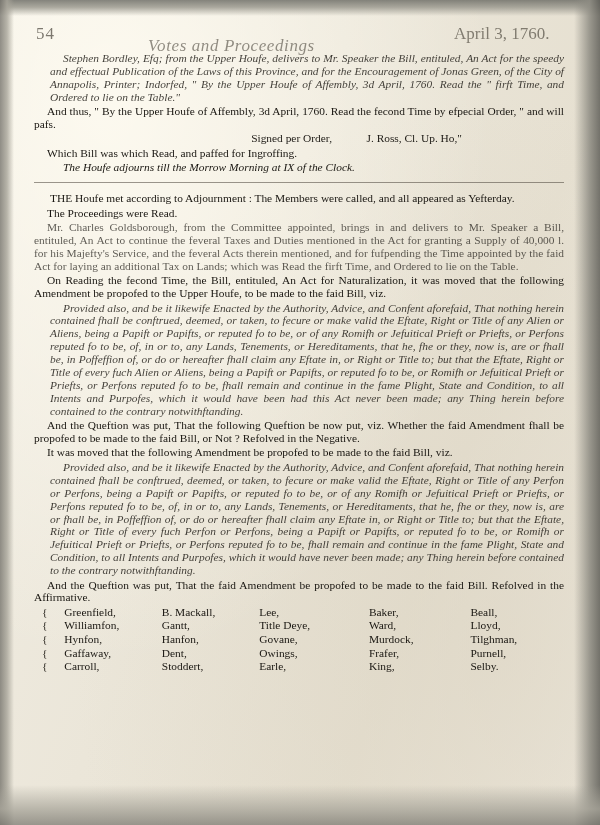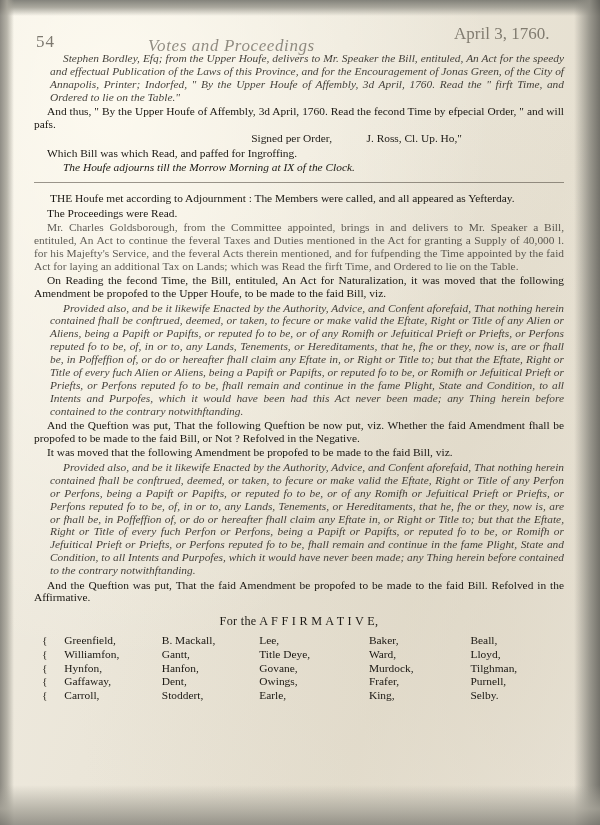--- a/index.html
+++ b/index.html
@@ -54,21 +54,21 @@
     color: #1d1a15;
   }
   .running-head {
     position: relative;
     height: 26px;
     margin-bottom: 2px;
   }
   .folio {
     position: absolute;
     left: 2px;
-    top: 8px;
+    top: 0px;
     font-size: 17px;
     letter-spacing: 1px;
     color: #3a352c;
     opacity: .65;
     font-family: "Liberation Serif", serif;
   }
   .head-title {
     position: absolute;
     left: 86px;
     top: 12px;
@@ -194,21 +194,20 @@
       <p class="ind">The Proceedings were Read.</p>
       <p class="ind fainter">Mr. Charles Goldsborough, from the Committee appointed, brings in and delivers to Mr. Speaker a Bill, entituled, An Act to continue the feveral Taxes and Duties mentioned in the Act for granting a Supply of 40,000 l. for his Majefty's Service, and the feveral Acts therein mentioned, and for fufpending the Time appointed by the faid Act for laying an additional Tax on Lands; which was Read the firft Time, and Ordered to lie on the Table.</p>
       <p class="ind">On Reading the fecond Time, the Bill, entituled, An Act for Naturalization, it was moved that the following Amendment be propofed to the Upper Houfe, to be made to the faid Bill, viz.</p>
       <p class="ind it faint">Provided also, and be it likewife Enacted by the Authority, Advice, and Confent aforefaid, That nothing herein contained fhall be conftrued, deemed, or taken, to fecure or make valid the Eftate, Right or Title of any Alien or Aliens, being a Papift or Papifts, or reputed fo to be, or of any Romifh or Jefuitical Prieft or Priefts, or Perfons reputed fo to be, of, in or to, any Lands, Tenements, or Hereditaments, that he, fhe or they, now is, are or fhall be, in Poffeffion of, or do or hereafter fhall claim any Eftate in, or Right or Title to; but that the Eftate, Right or Title of every fuch Alien or Aliens, being a Papift or Papifts, or reputed fo to be, or Romifh or Jefuitical Prieft or Priefts, or Perfons reputed fo to be, fhall remain and continue in the fame Plight, State and Condition, to all Intents and Purpofes, which it would have been had this Act never been made; any Thing herein before contained to the contrary notwithftanding.</p>
       <p class="ind">And the Queftion was put, That the following Queftion be now put, viz. Whether the faid Amendment fhall be propofed to be made to the faid Bill, or Not ? Refolved in the Negative.</p>
       <p class="ind">It was moved that the following Amendment be propofed to be made to the faid Bill, viz.</p>
       <p class="ind it faint">Provided also, and be it likewife Enacted by the Authority, Advice, and Confent aforefaid, That nothing herein contained fhall be conftrued, deemed, or taken, to fecure or make valid the Eftate, Right or Title of any Perfon or Perfons, being a Papift or Papifts, or reputed fo to be, or of any Romifh or Jefuitical Prieft or Priefts, or Perfons reputed fo to be, of, in or to, any Lands, Tenements, or Hereditaments, that he, fhe or they, now is, are or fhall be, in Poffeffion of, or do or hereafter fhall claim any Eftate in, or Right or Title to; but that the Eftate, Right or Title of every fuch Perfon or Perfons, being a Papift or Papifts, or reputed fo to be, or Romifh or Jefuitical Prieft or Priefts, or Perfons reputed fo to be, fhall remain and continue in the fame Plight, State and Condition, to all Intents and Purpofes, which it would have never been made; any Thing herein before contained to the contrary notwithftanding.</p>
       <p class="ind">And the Queftion was put, That the faid Amendment be propofed to be made to the faid Bill. Refolved in the Affirmative.</p>
     </div>
 
-    <div class="affirm-head">For the A F F I R M A T I V E,</div>
 
     <table class="names">
       <tbody>
         <tr>
           <td class="c0">{</td>
           <td class="c1">Greenfield,</td>
           <td class="c2">B. Mackall,</td>
           <td class="c3">Lee,</td>
           <td class="c4">Baker,</td>
           <td class="c4">Beall,</td>

